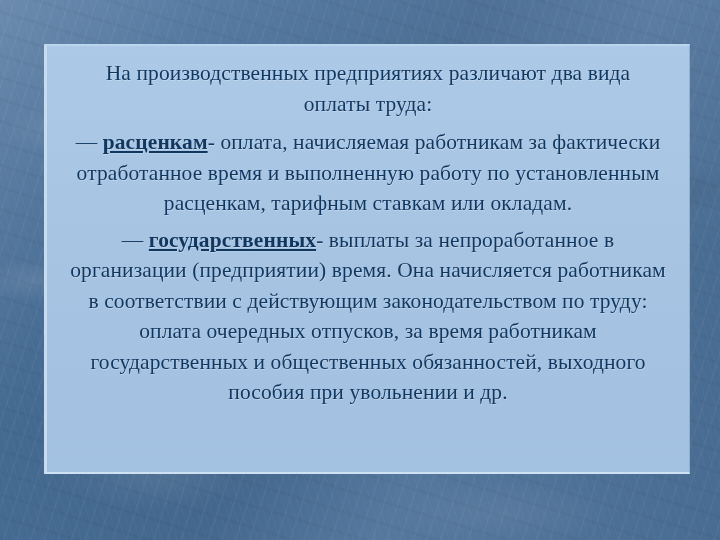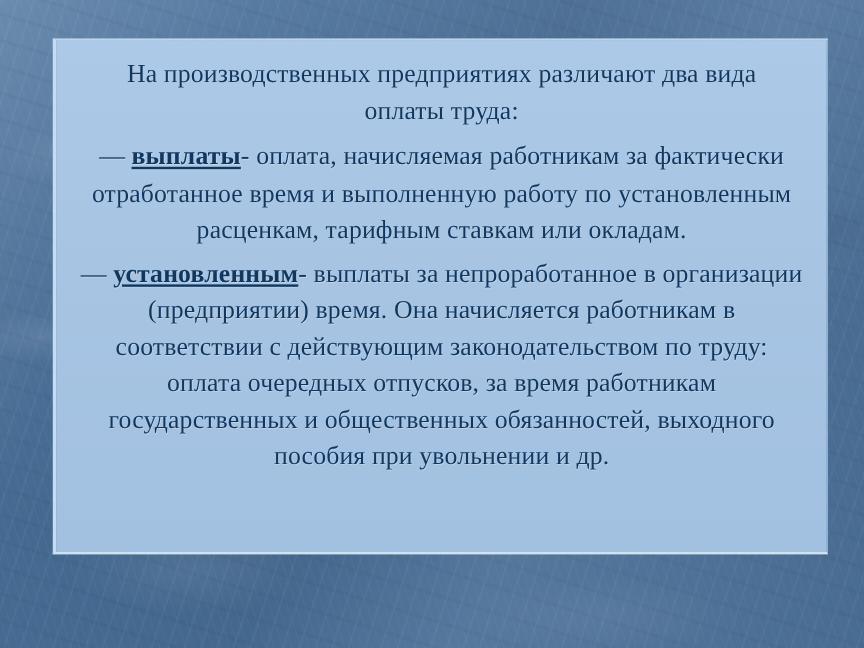--- a/index.html
+++ b/index.html
@@ -48,21 +48,21 @@
   #slide .tex-c {
     background-image:
       repeating-linear-gradient(72deg, rgba(255,255,255,0.028) 0px, rgba(255,255,255,0.028) 1px, rgba(0,0,0,0.00) 1px, rgba(0,0,0,0.00) 7px);
     opacity: 0.9;
   }
 
   
   #content-panel {
     position: absolute;
     left: 44px;
-    top: 32px;
+    top: 44px;
     width: 646px;
     height: 430px;
     box-sizing: border-box;
     background: linear-gradient(180deg, #acc9e7 0%, #a7c4e3 45%, #a2c0e0 100%);
     border-left: 3px solid #c5dcf2;
     border-top: 2px solid #bcd5ee;
     border-right: 1px solid #8fb0d2;
     border-bottom: 2px solid #cfe2f4;
     padding: 10px 14px 8px 14px;
     display: flex;
@@ -111,22 +111,22 @@
   <div class="tex-a"></div>
   <div class="tex-b"></div>
   <div class="tex-c"></div>
 
   <div id="content-panel">
 
     <p class="block" id="intro-block">На производственных предприятиях различают два вида оплаты труда:</p>
 
     <p class="block" id="basic-pay-block">
       <span class="dash">—</span>
-      <span class="term">выплаты</span><span>- оплата, начисляемая работникам за фактически отработанное время и выполненную работу по установленным расценкам, тарифным ставкам или окладам.</span>
+      <span class="term">расценкам</span><span>- оплата, начисляемая работникам за фактически отработанное время и выполненную работу по установленным расценкам, тарифным ставкам или окладам.</span>
     </p>
 
     <p class="block" id="additional-pay-block">
       <span class="dash">—</span>
-      <span class="term">установленным</span><span>- выплаты за непроработанное в организации (предприятии) время. Она начисляется работникам в соответствии с действующим законодательством по труду: оплата очередных отпусков, за время работникам государственных и общественных обязанностей, выходного пособия при увольнении и др.</span>
+      <span class="term">государственных</span><span>- выплаты за непроработанное в организации (предприятии) время. Она начисляется работникам в соответствии с действующим законодательством по труду: оплата очередных отпусков, за время работникам государственных и общественных обязанностей, выходного пособия при увольнении и др.</span>
     </p>
 
   </div>
 </div>
 
 </body></html>

